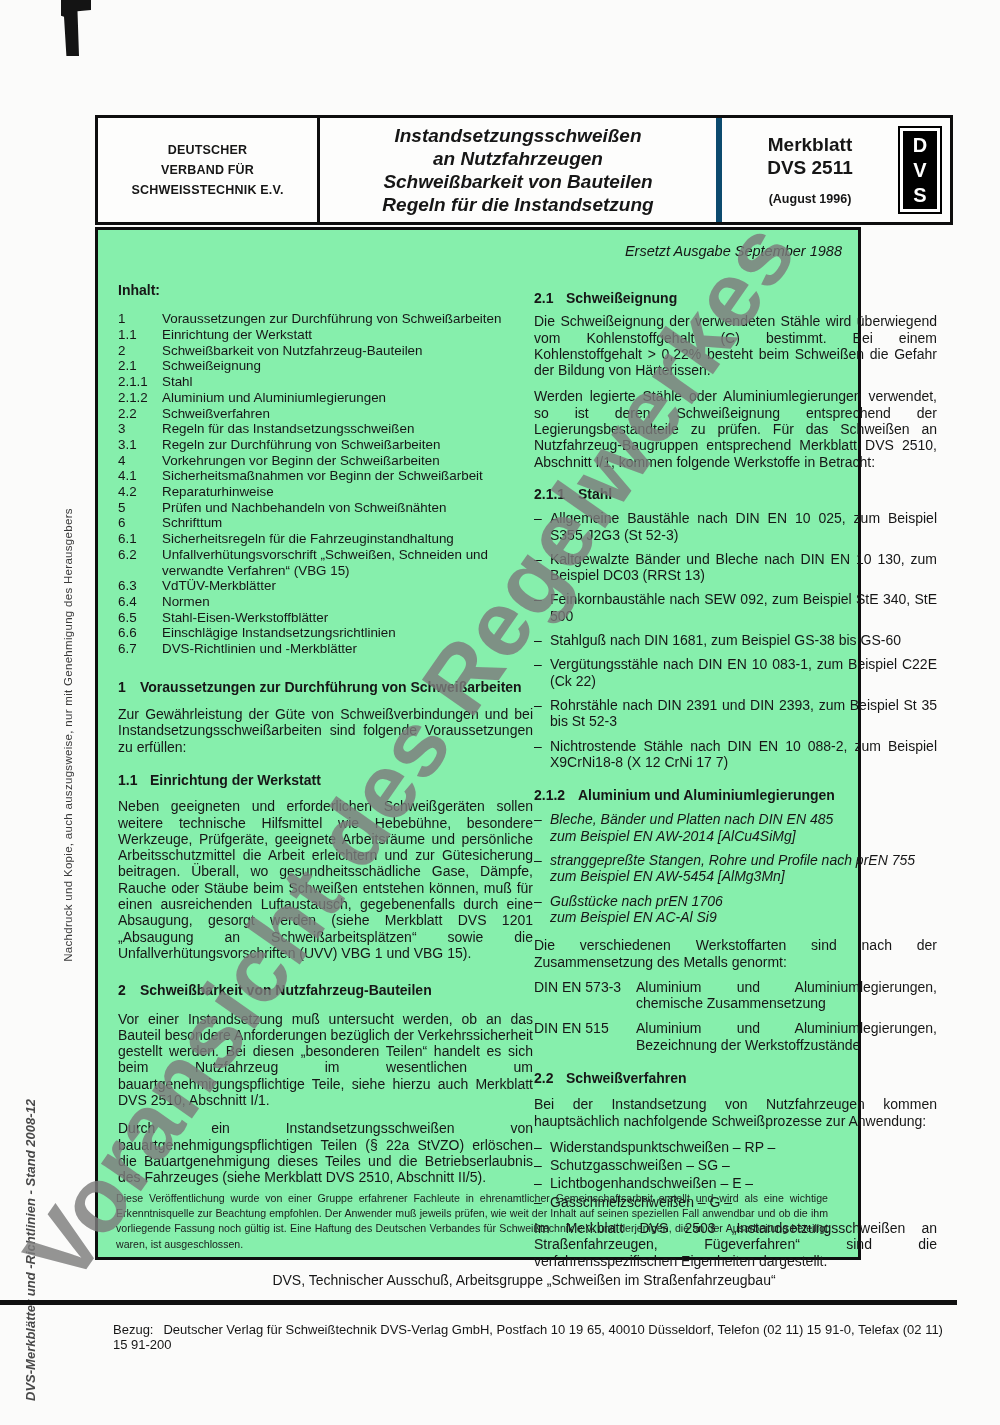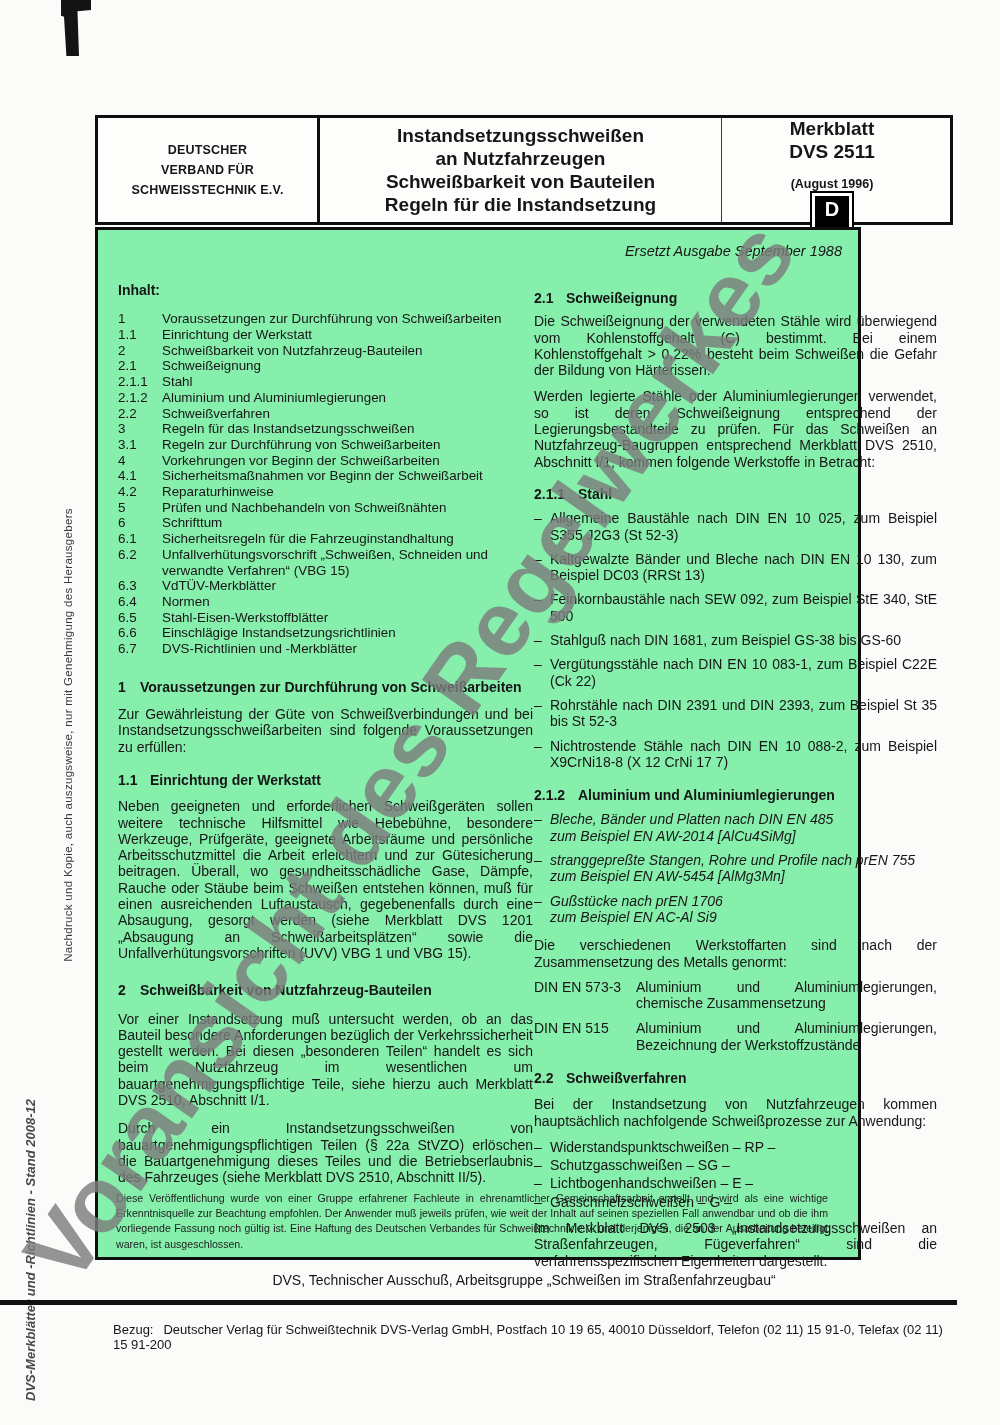--- a/index.html
+++ b/index.html
@@ -20,23 +20,23 @@
   .side-text.bottom{left:30px;top:1250px;font-size:13px;font-style:italic;font-weight:bold;color:#4a4a4a;}
 
   
   .header-box{
     position:absolute;left:95px;top:115px;width:858px;height:110px;
     border:3px solid #0e0e0e;background:#fdfdfc;display:flex;box-sizing:border-box;
   }
   .hcell{box-sizing:border-box;display:flex;flex-direction:column;justify-content:center;align-items:center;}
   .hcell.left{width:222px;border-right:3px solid #0e0e0e;}
   .pub-line{font-size:12.5px;font-weight:bold;line-height:1.6;letter-spacing:.2px;}
-  .hcell.center{flex:1;border-right:1px solid #0c4a6e;}
+  .hcell.center{flex:1;border-right:6px solid #0c4a6e;font-style:italic;}
   .title-line{font-size:19px;font-weight:bold;line-height:1.22;text-align:center;}
-  .hcell.right{width:228px;flex-direction:column;justify-content:space-between;align-items:center;padding:0 8px 0 0;}
+  .hcell.right{width:228px;flex-direction:row;justify-content:space-between;align-items:center;padding:0 8px 0 0;}
   .docid{flex:1;text-align:center;}
   .docid-line1,.docid-line2{font-size:19px;font-weight:bold;line-height:1.2;}
   .docid-date{font-size:12.5px;font-weight:bold;margin-top:13px;}
   .dvs-logo{border:2px solid #000;padding:3px;background:#fff;}
   .dvs-inner{width:34px;height:78px;background:#000;display:flex;flex-direction:column;justify-content:center;align-items:center;}
   .dvs-letter{color:#fff;font-size:20px;font-weight:bold;line-height:25px;}
 
   
   .main-box{
     position:absolute;left:95px;top:227px;width:766px;height:1033px;

